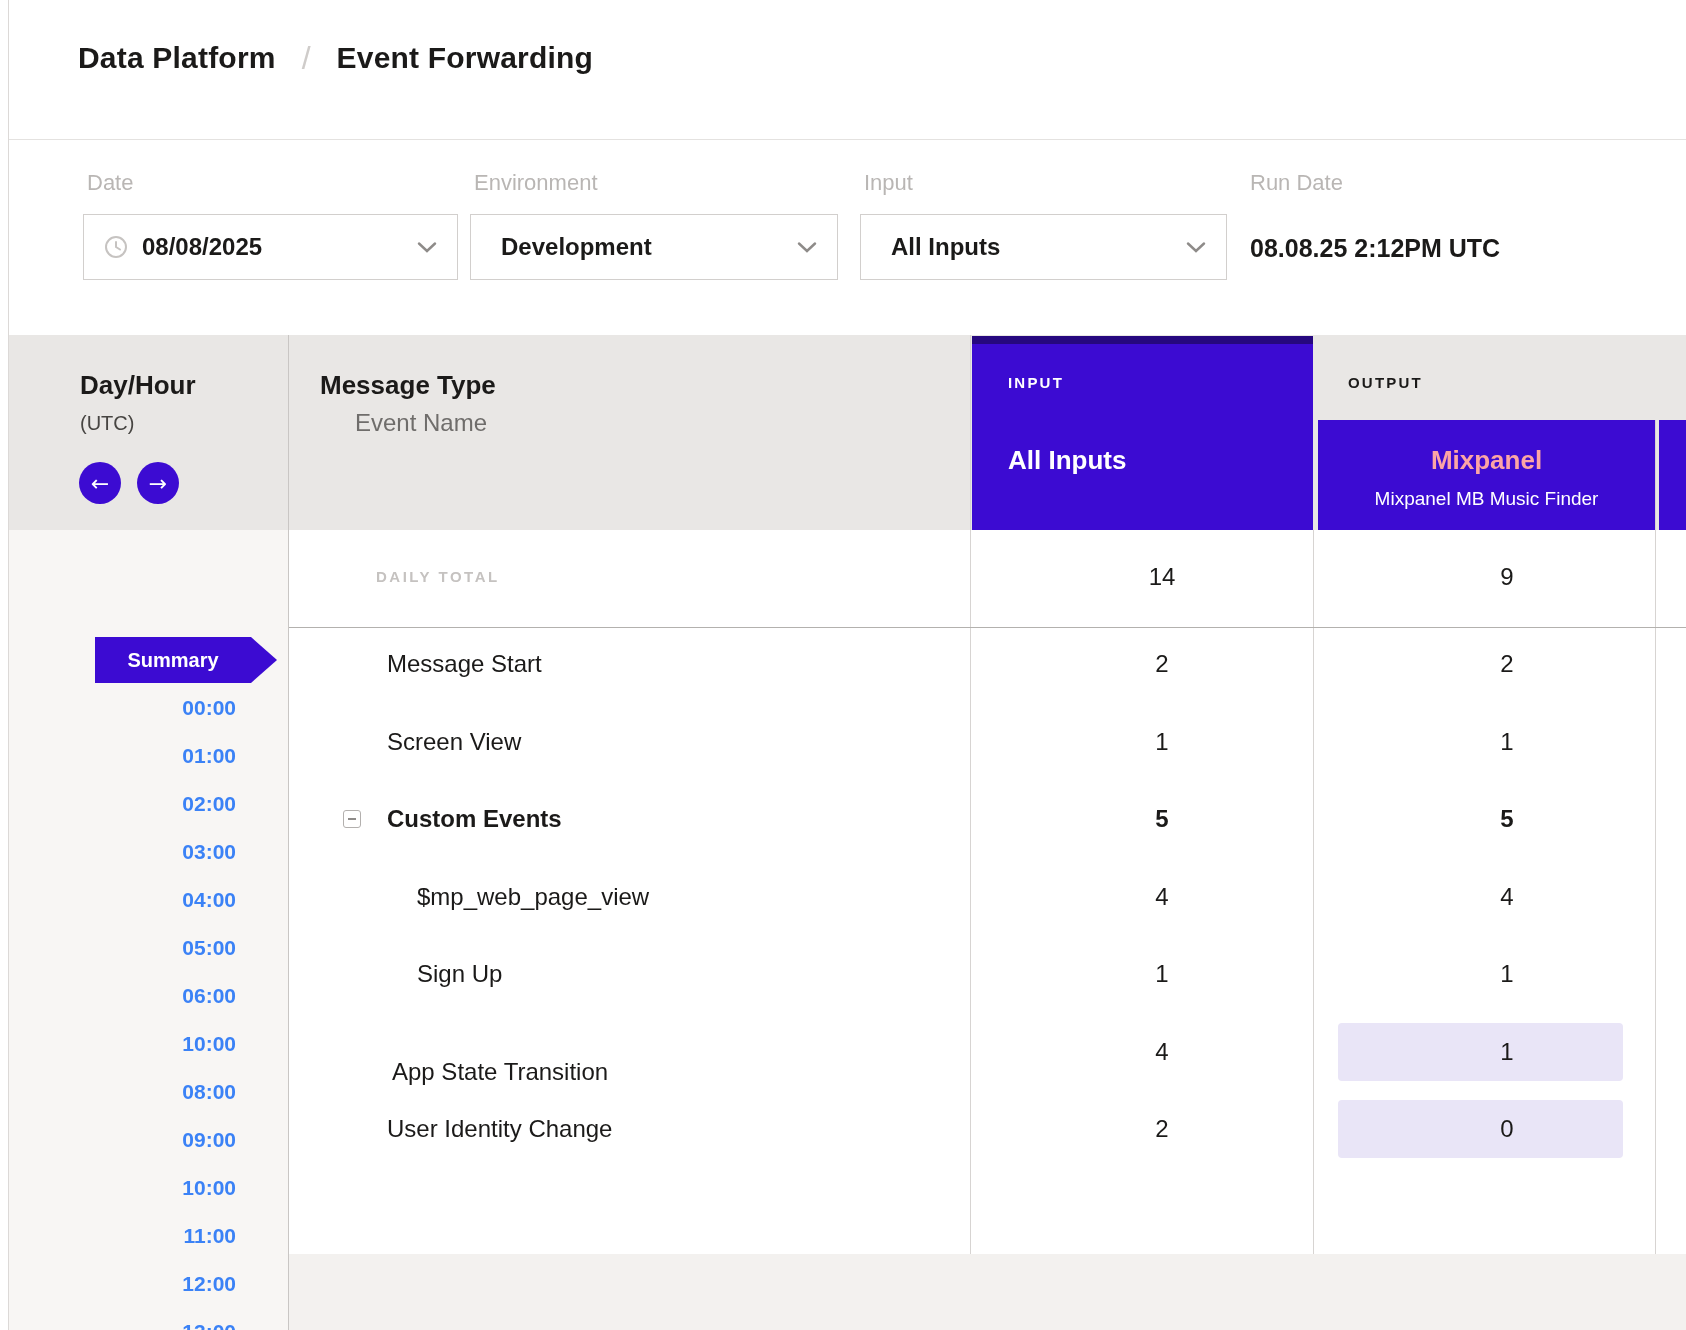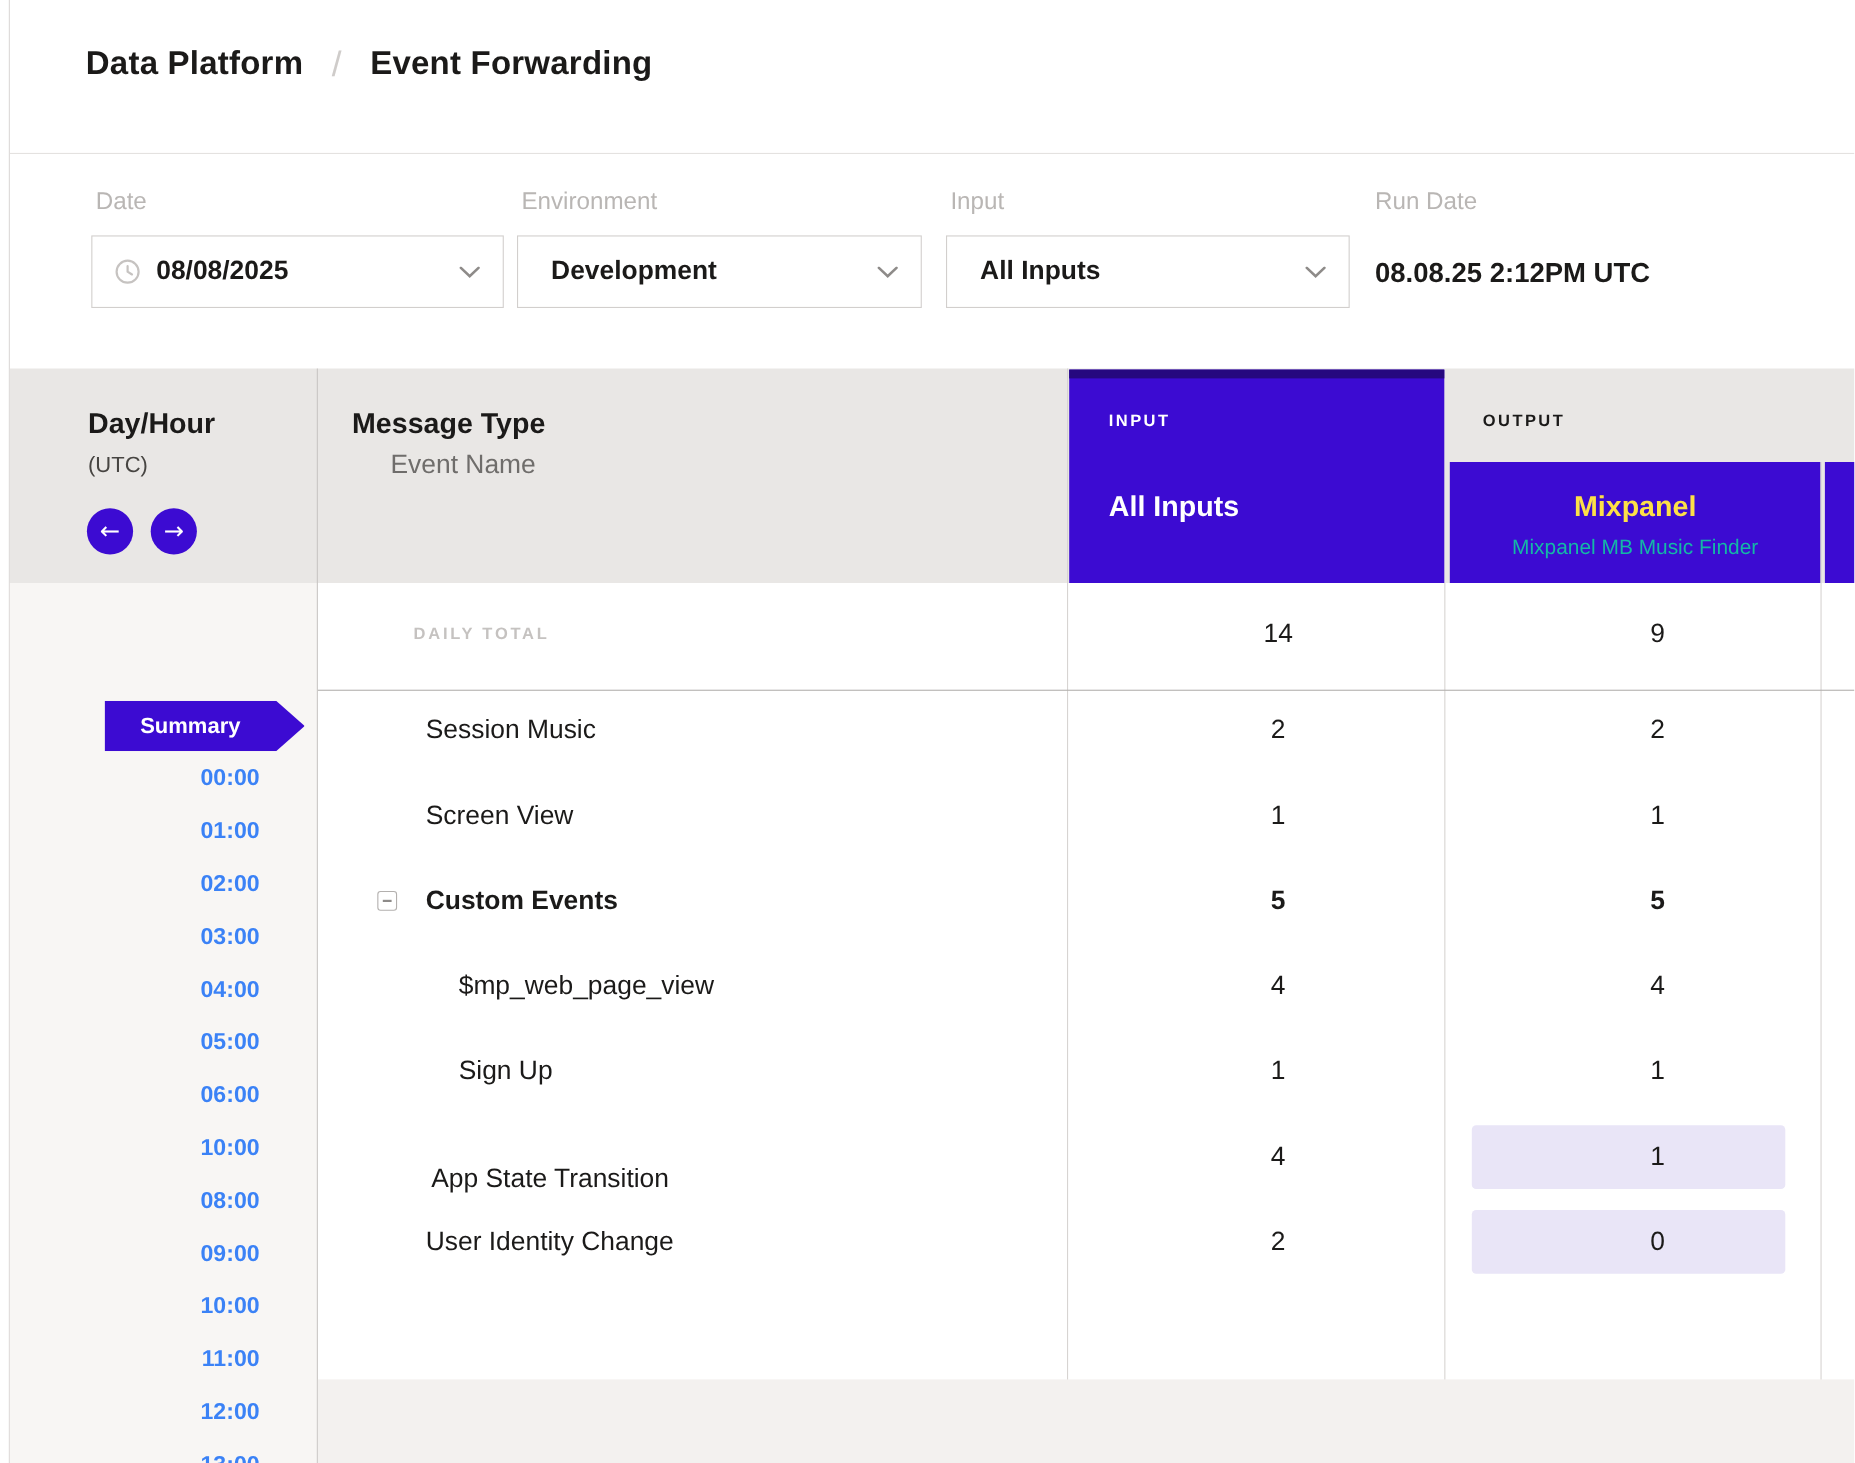--- a/index.html
+++ b/index.html
@@ -30,22 +30,22 @@
     display:flex;align-items:center;justify-content:center;font-size:22px;font-family:"DejaVu Sans",sans-serif;cursor:pointer;}
   .mt-title{left:320px;top:369px;font-size:26px;font-weight:700;height:32px;line-height:32px;}
   .mt-sub{left:355px;top:410px;font-size:24px;color:#6f6d6b;height:26px;line-height:26px;}
   .input-block{left:972px;top:336px;width:341px;height:194px;background:var(--accent);}
   .input-strip{left:0;top:0;width:100%;height:8px;background:var(--accent-dark);}
   .col-sec-label{font-size:15px;font-weight:700;letter-spacing:2.2px;height:20px;line-height:20px;}
   .input-sec{left:36px;top:37px;color:#fff;}
   .input-name{left:36px;top:108px;font-size:26px;font-weight:700;color:#fff;height:32px;line-height:32px;}
   .output-sec{left:1348px;top:373px;color:#1b1a19;}
   .mix-block{left:1318px;top:420px;width:337px;height:110px;background:var(--accent);text-align:center;}
-  .mix-title{left:0;top:24px;width:100%;font-size:26px;font-weight:700;color:#fde047;height:32px;line-height:32px;}
-  .mix-sub{left:0;top:66px;width:100%;font-size:19px;color:#14b8a6;height:26px;line-height:26px;}
+  .mix-title{left:0;top:24px;width:100%;font-size:26px;font-weight:700;color:#fca5a5;height:32px;line-height:32px;}
+  .mix-sub{left:0;top:66px;width:100%;font-size:19px;color:#ffffff;height:26px;line-height:26px;}
   .sliver-block{left:1659px;top:420px;width:27px;height:110px;background:var(--accent);}
   
   .rail{left:9px;top:530px;width:279px;height:800px;background:#f8f6f4;}
   .rail-divider{left:288px;top:335px;width:1px;height:995px;background:#c9c6c4;}
   .col-line{width:1px;background:#d7d4d2;}
   .bottom-band{left:289px;top:1254px;width:1397px;height:76px;background:#f3f1ef;}
   .dt-label{left:376px;top:564px;font-size:15px;font-weight:700;letter-spacing:2.5px;color:#c5c2c0;height:26px;line-height:26px;}
   .val{height:30px;line-height:30px;font-size:24px;text-align:center;width:200px;}
   .dt-border{left:289px;top:627px;width:1397px;height:1px;background:#b3b1ae;}
   .row-label{height:30px;line-height:30px;font-size:24px;}
@@ -162,21 +162,21 @@
       <div class="abs hour" style="top: 983px;">06:00</div>
       <div class="abs hour" style="top: 1031px;">10:00</div>
       <div class="abs hour" style="top: 1079px;">08:00</div>
       <div class="abs hour" style="top: 1127px;">09:00</div>
       <div class="abs hour" style="top: 1175px;">10:00</div>
       <div class="abs hour" style="top: 1223px;">11:00</div>
       <div class="abs hour" style="top: 1271px;">12:00</div>
       <div class="abs hour" style="top: 1319px;">13:00</div>
     </div>
   <div id="rows-layer">
-      <div class="abs row-label" style="left: 387px; top: 649px;">Session Music</div>
+      <div class="abs row-label" style="left: 387px; top: 649px;">Message Start</div>
       <div class="abs val" style="left: 1062px; top: 649px;">2</div>
       <div class="abs val" style="left: 1407px; top: 649px;">2</div>
       <div class="abs row-label" style="left: 387px; top: 727px;">Screen View</div>
       <div class="abs val" style="left: 1062px; top: 727px;">1</div>
       <div class="abs val" style="left: 1407px; top: 727px;">1</div>
       <div class="abs expander" style="left: 343px; top: 810px;">
         <div class="minus"></div>
       </div>
       <div class="abs row-label" style="left: 387px; top: 804px; font-weight: 700;">Custom Events</div>
       <div class="abs val" style="left: 1062px; top: 804px; font-weight: 700;">5</div>

